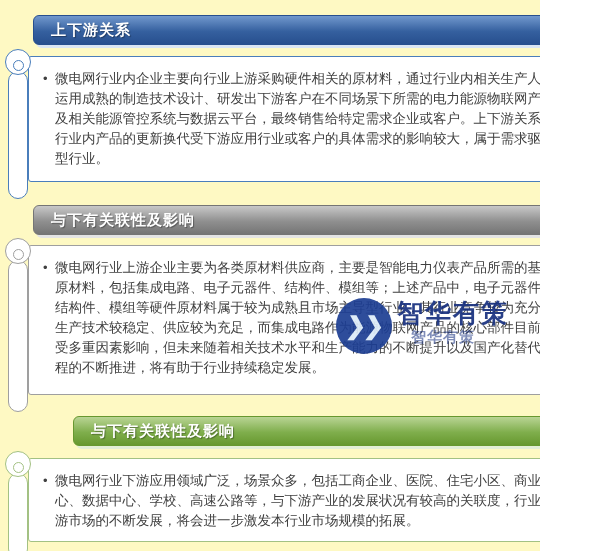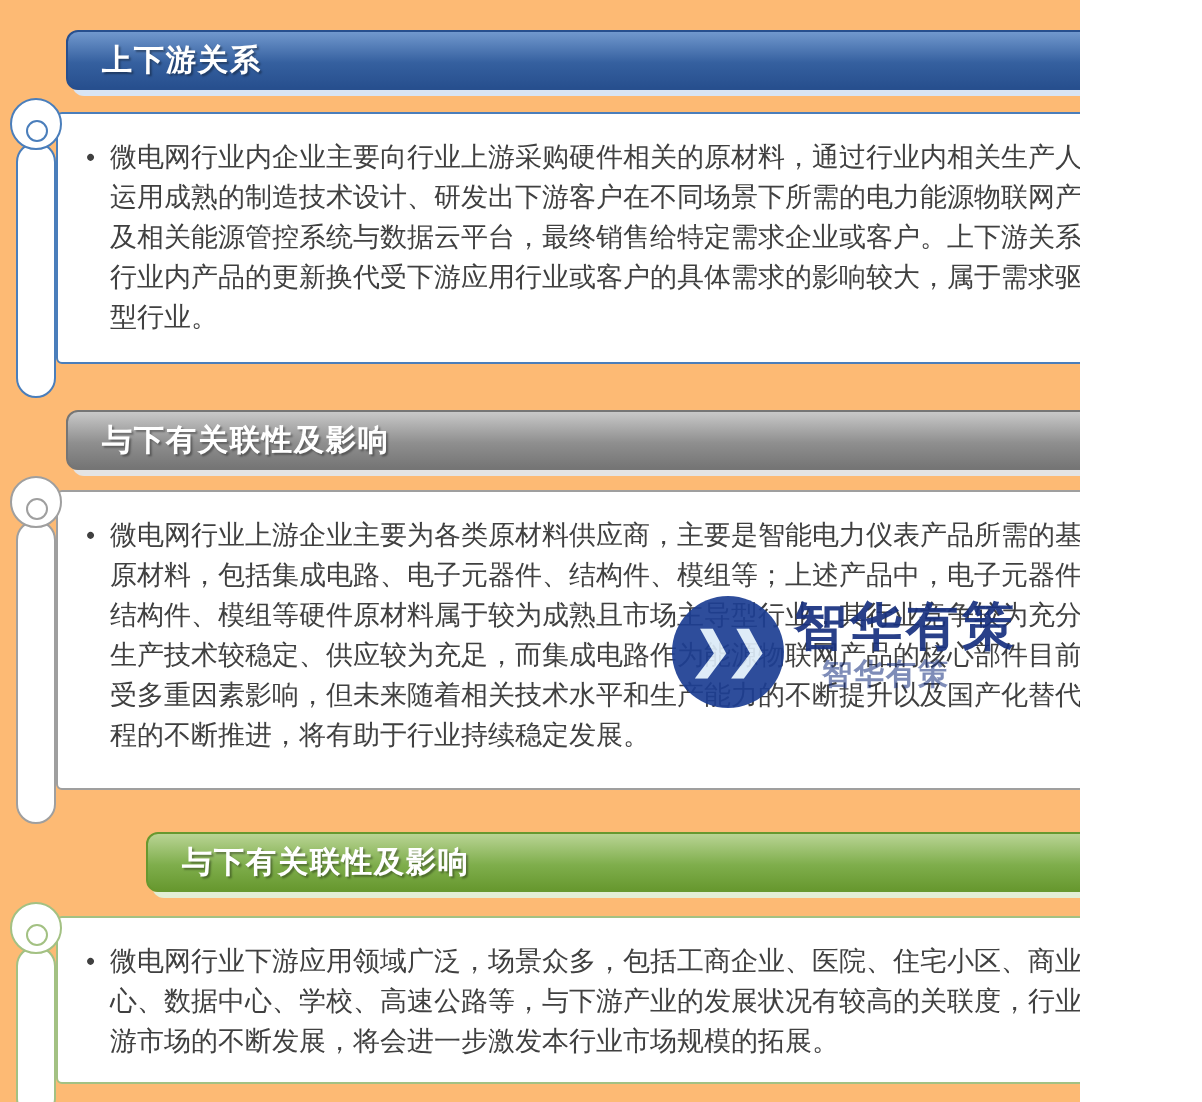--- a/index.html
+++ b/index.html
@@ -1,19 +1,19 @@
 <!DOCTYPE html>
 <html><head>
 <meta charset="utf-8">
 <style>
   * { margin:0; padding:0; box-sizing:border-box; }
   body { background:#ffffff; }
   .page {
     position:relative; width:540px; height:551px; overflow:hidden;
-    background:#fdba74;
+    background:#fef9c3;
     font-family:"Liberation Sans", sans-serif;
     text-decoration:underline;
   }
   .section { position:absolute; left:0; right:0; }
 
   
   .banner {
     position:absolute; left:33px; width:543px; height:30px;
     border-radius:6px 4px 4px 6px;
     background:linear-gradient(180deg, var(--g1) 0%, var(--g2) 55%, var(--g3) 100%);

